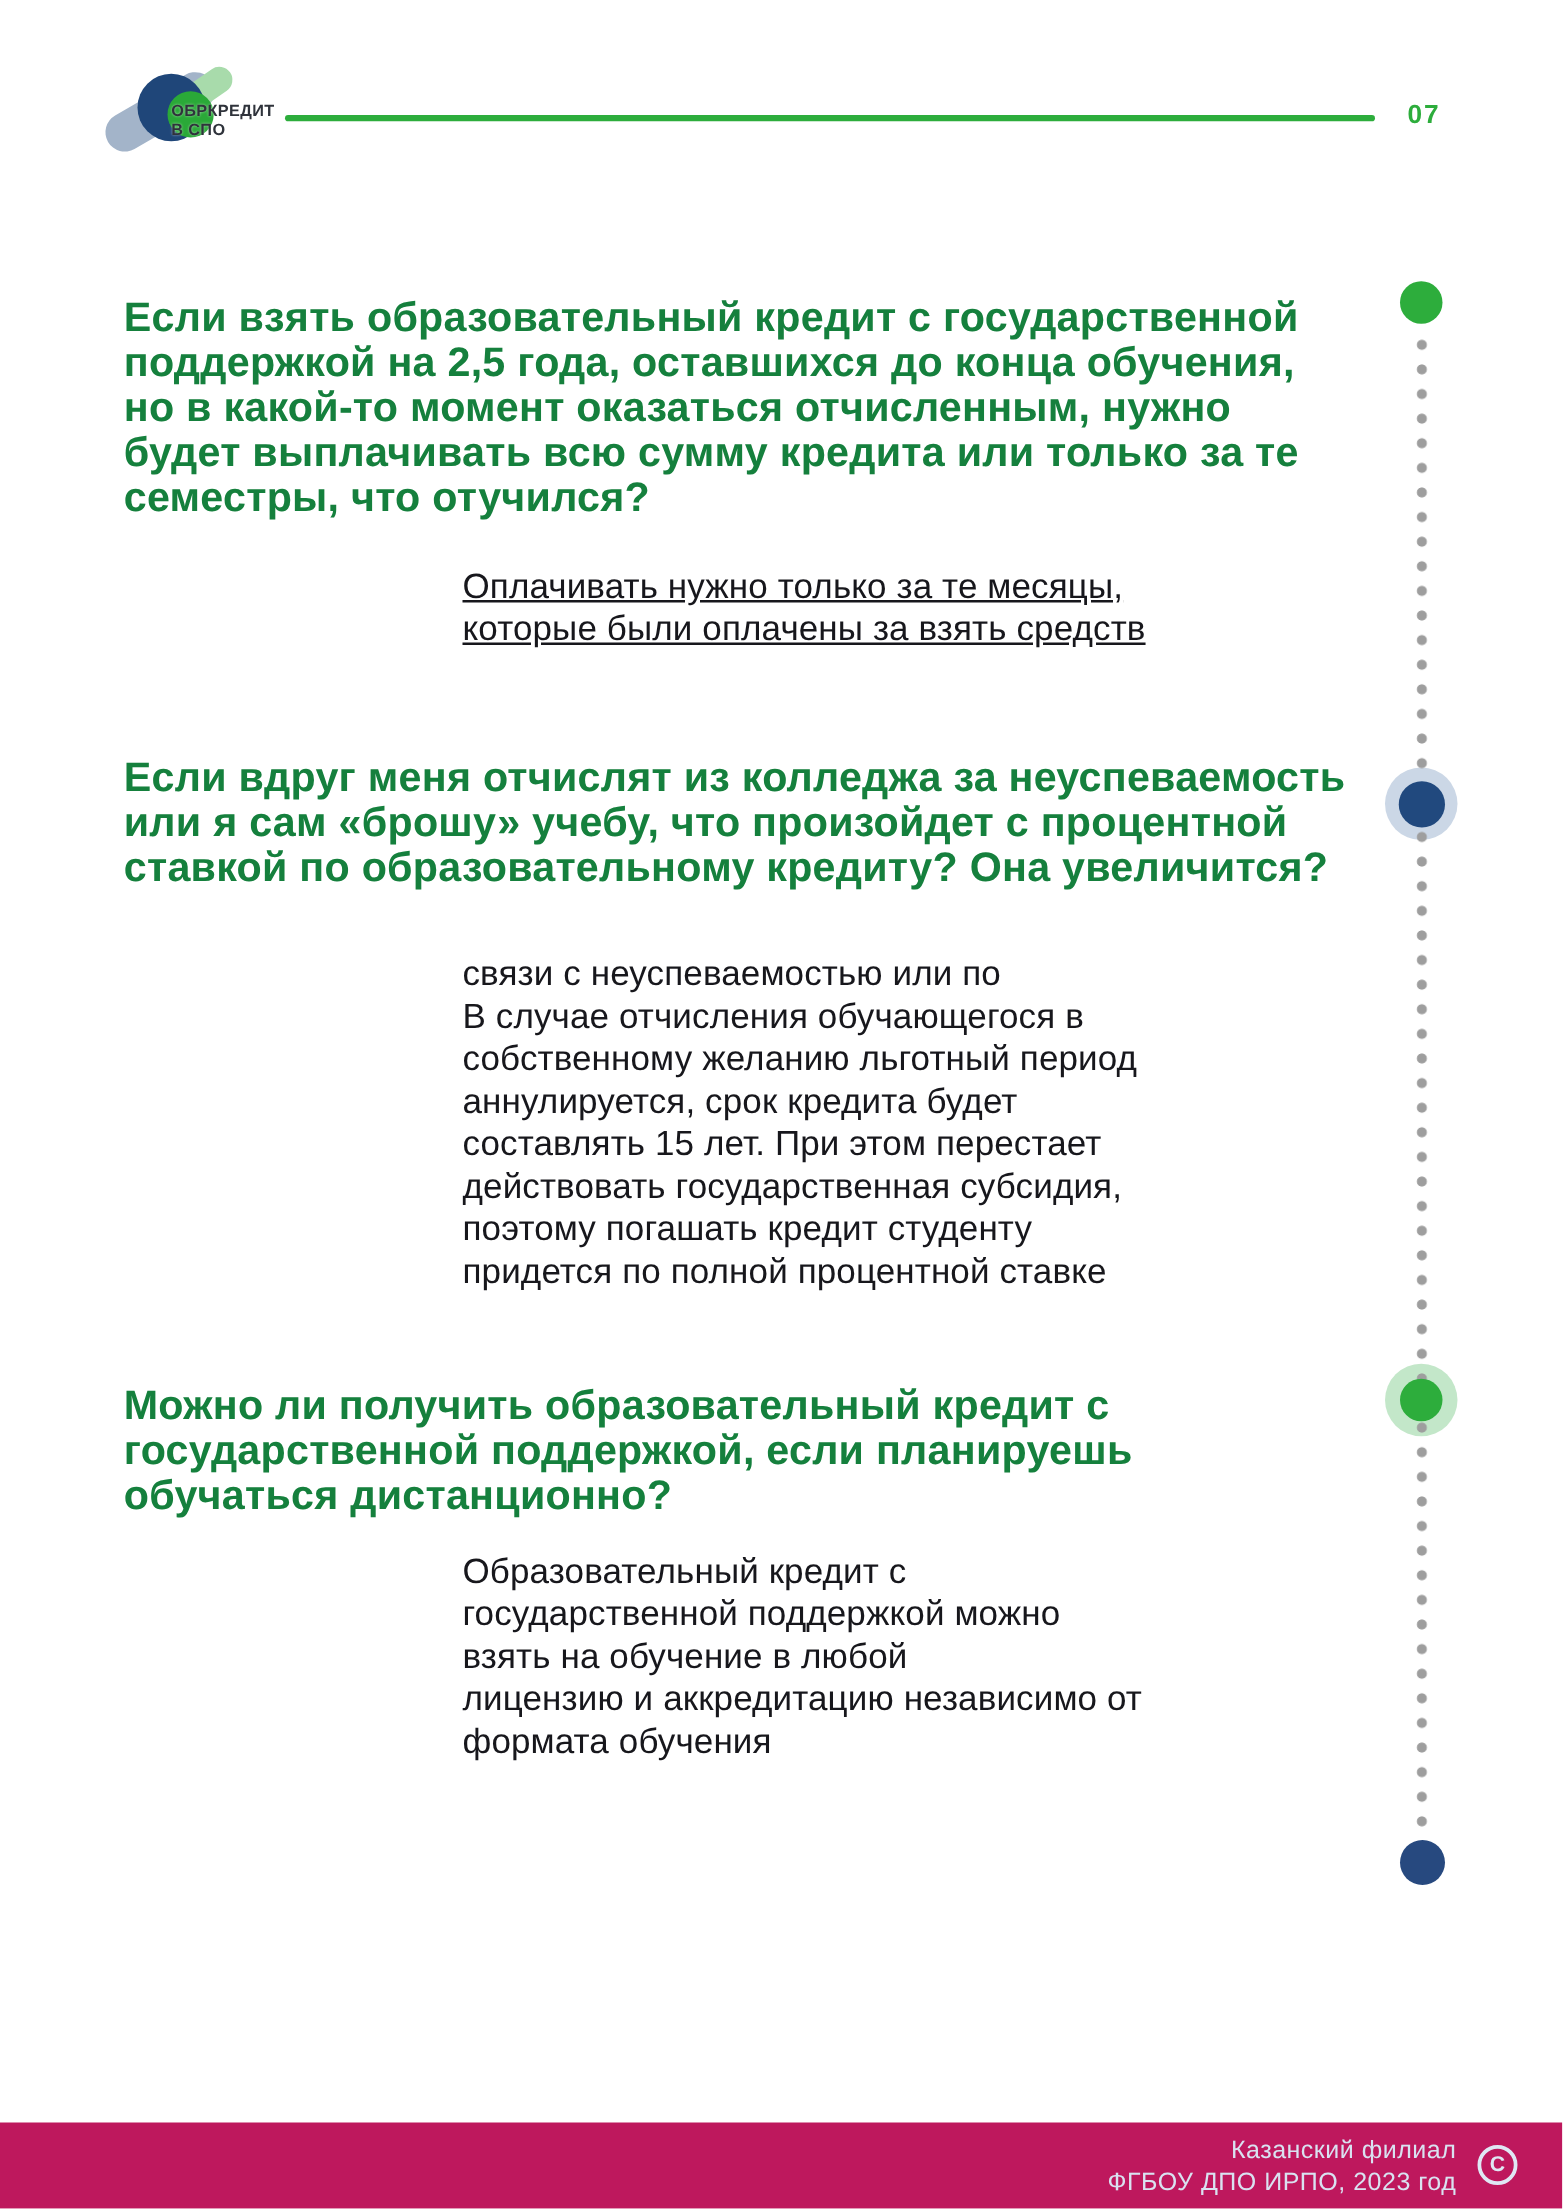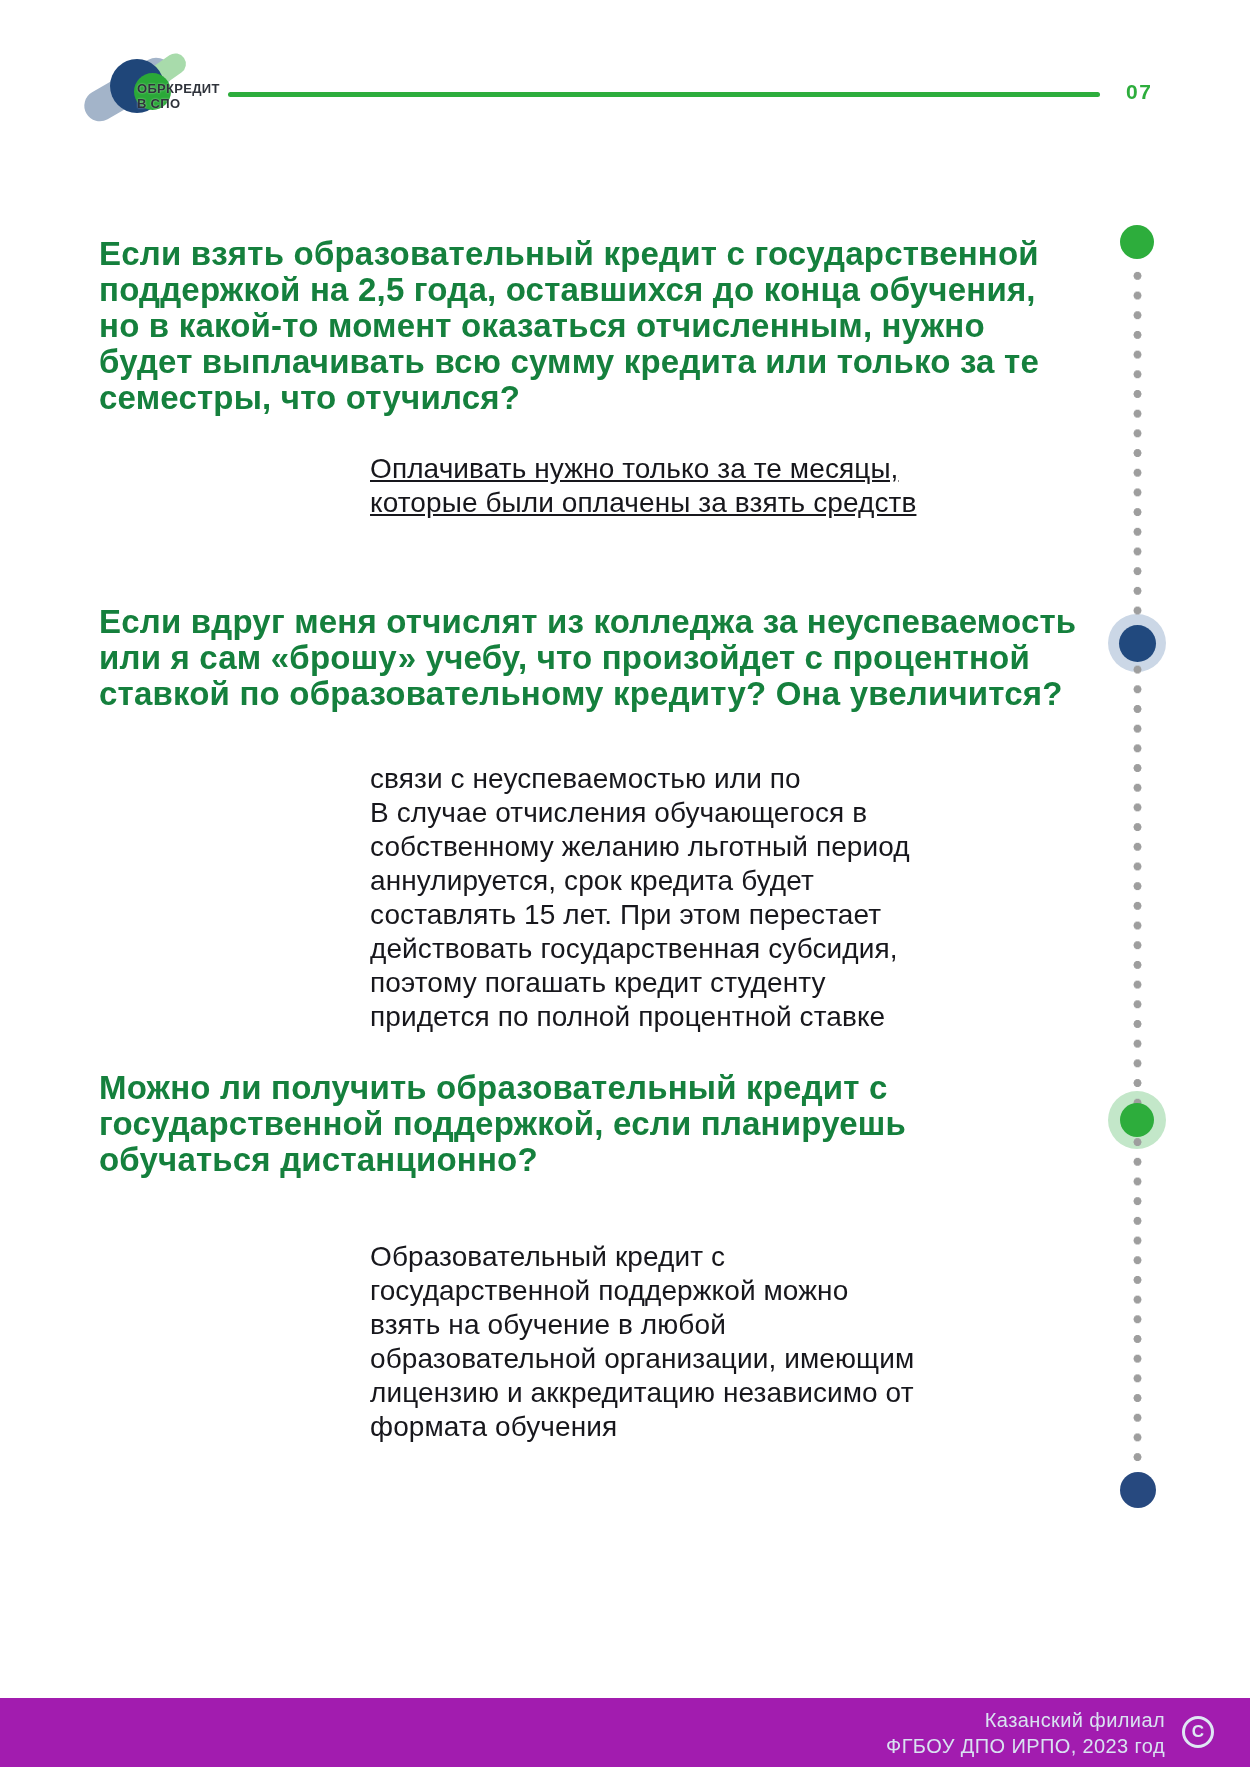--- a/index.html
+++ b/index.html
@@ -21,39 +21,39 @@
   .rule{position:absolute;left:228px;top:92px;width:872px;height:5px;background:#2DAD3C;border-radius:3px;}
   .page-number{position:absolute;left:1126px;top:80px;font-size:21px;font-weight:700;
     color:#2DAD3C;letter-spacing:1.5px;}
   
   .q{position:absolute;left:99px;font-size:33px;line-height:36px;font-weight:700;
     color:#15803d;white-space:nowrap;letter-spacing:.2px;}
   .a{position:absolute;left:370px;font-size:28px;line-height:34px;font-weight:400;
     color:#17171C;white-space:nowrap;letter-spacing:.1px;}
   .q1{top:236px;} .a1{top:452px;text-decoration:underline;}
   .q2{top:604px;} .a2{top:762px;}
-  .q3{top:1070px;} .a3{top:1240px;}
+  .q3{top:1106px;} .a3{top:1240px;}
   
   .tl-dots{position:absolute;left:1133px;top:266px;width:9px;height:1204px;z-index:2;
     background-image:radial-gradient(circle at 50% 50%, #9E9E9E 3.7px, rgba(158,158,158,0) 4.3px);
     background-size:9px 19.7px;background-repeat:repeat-y;}
   .tl-start{position:absolute;left:1120px;top:225px;width:34px;height:34px;border-radius:50%;
     background:#2DAD3C;z-index:4;}
   .halo-blue{position:absolute;left:1108px;top:614px;width:58px;height:58px;border-radius:50%;
     background:#CBD7E6;z-index:1;}
   .dot-blue-inner{position:absolute;left:1119px;top:625px;width:37px;height:37px;border-radius:50%;
     background:#21497E;z-index:3;}
   .halo-green{position:absolute;left:1108px;top:1091px;width:58px;height:58px;border-radius:50%;
     background:#C3E7C9;z-index:1;}
   .dot-green-inner{position:absolute;left:1120px;top:1103px;width:34px;height:34px;border-radius:50%;
     background:#2DAD3C;z-index:3;}
   .tl-end{position:absolute;left:1120px;top:1472px;width:36px;height:36px;border-radius:50%;
     background:#27497F;z-index:4;}
   
-  .footer{position:absolute;left:0;top:1698px;width:1250px;height:69px;background:#a21caf;}
+  .footer{position:absolute;left:0;top:1698px;width:1250px;height:69px;background:#be185d;}
   .footer-text{position:absolute;right:85px;top:9px;text-align:right;color:#D9E2F1;
     font-size:20px;line-height:26px;letter-spacing:.4px;}
   .copyright{position:absolute;right:36px;top:18px;width:26px;height:26px;border:3px solid #DFE7F4;
     border-radius:50%;color:#DFE7F4;font-weight:700;font-size:17px;line-height:26px;text-align:center;}
 </style>
 </head>
 <body>
 
 <div class="page">
 
@@ -102,21 +102,20 @@
 
   <div class="q q3">
     <div>Можно ли получить образовательный кредит с</div>
     <div>государственной поддержкой, если планируешь</div>
     <div>обучаться дистанционно?</div>
   </div>
   <div class="a a3">
     <div>Образовательный кредит с</div>
     <div>государственной поддержкой можно</div>
     <div>взять на обучение в любой</div>
-    <div>образовательной организации, имеющим</div>
     <div>лицензию и аккредитацию независимо от</div>
     <div>формата обучения</div>
   </div>
 
   <div>
     <div class="tl-dots"></div>
     <div class="tl-start"></div>
     <div class="halo-blue"></div>
     <div class="dot-blue-inner"></div>
     <div class="halo-green"></div>

